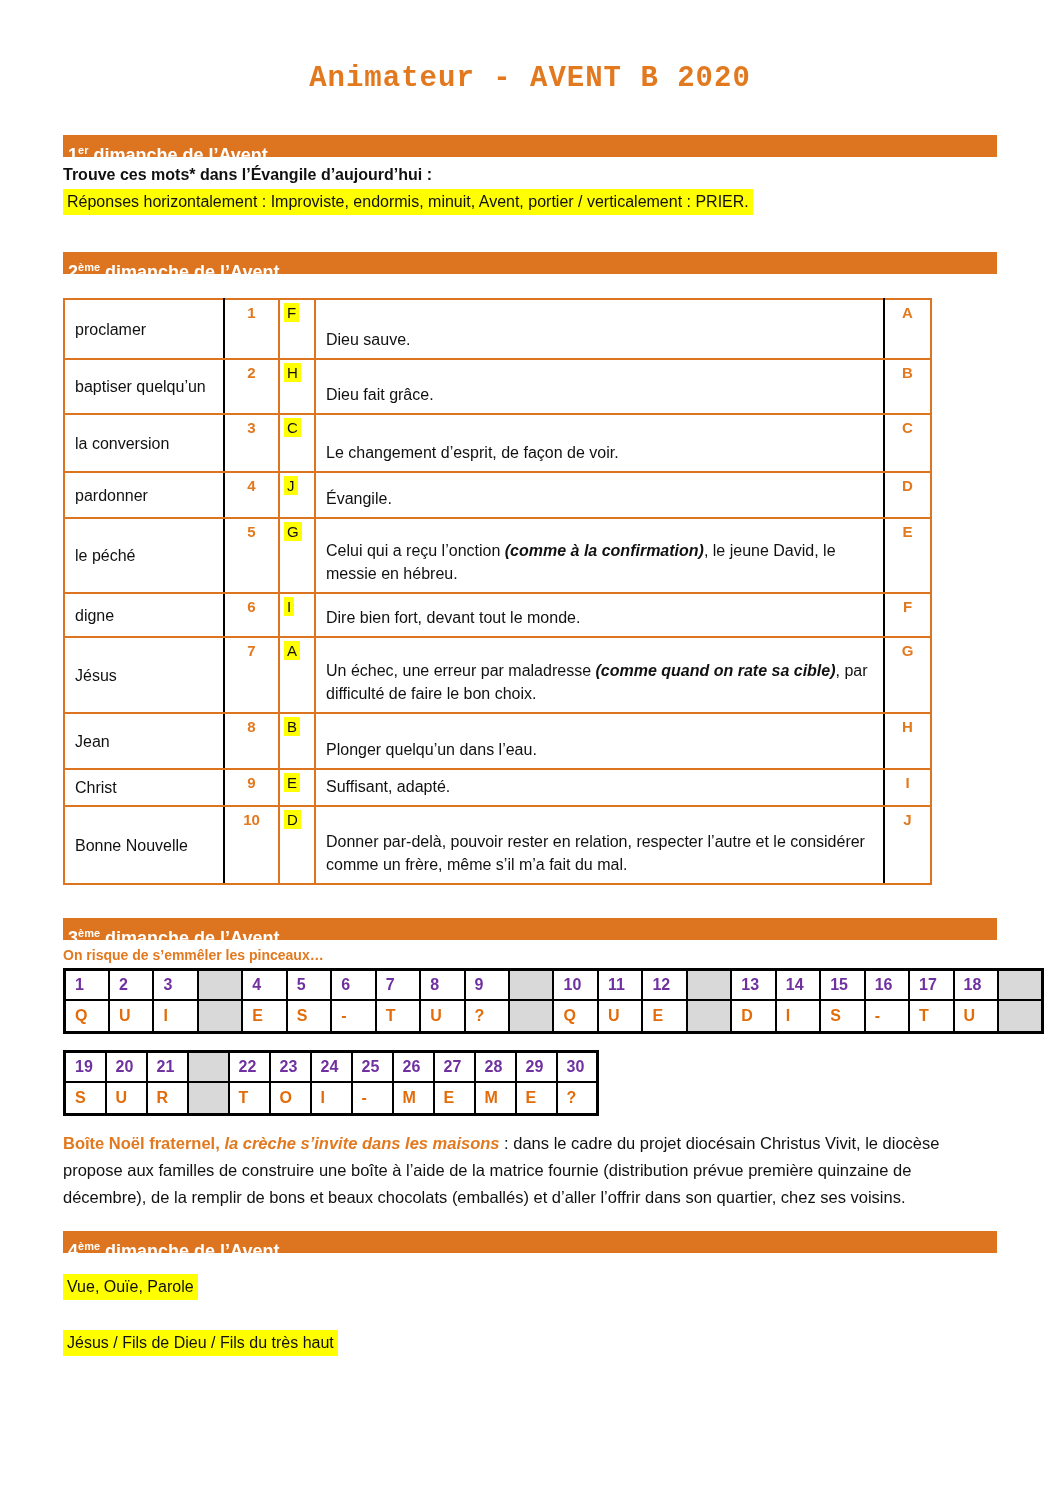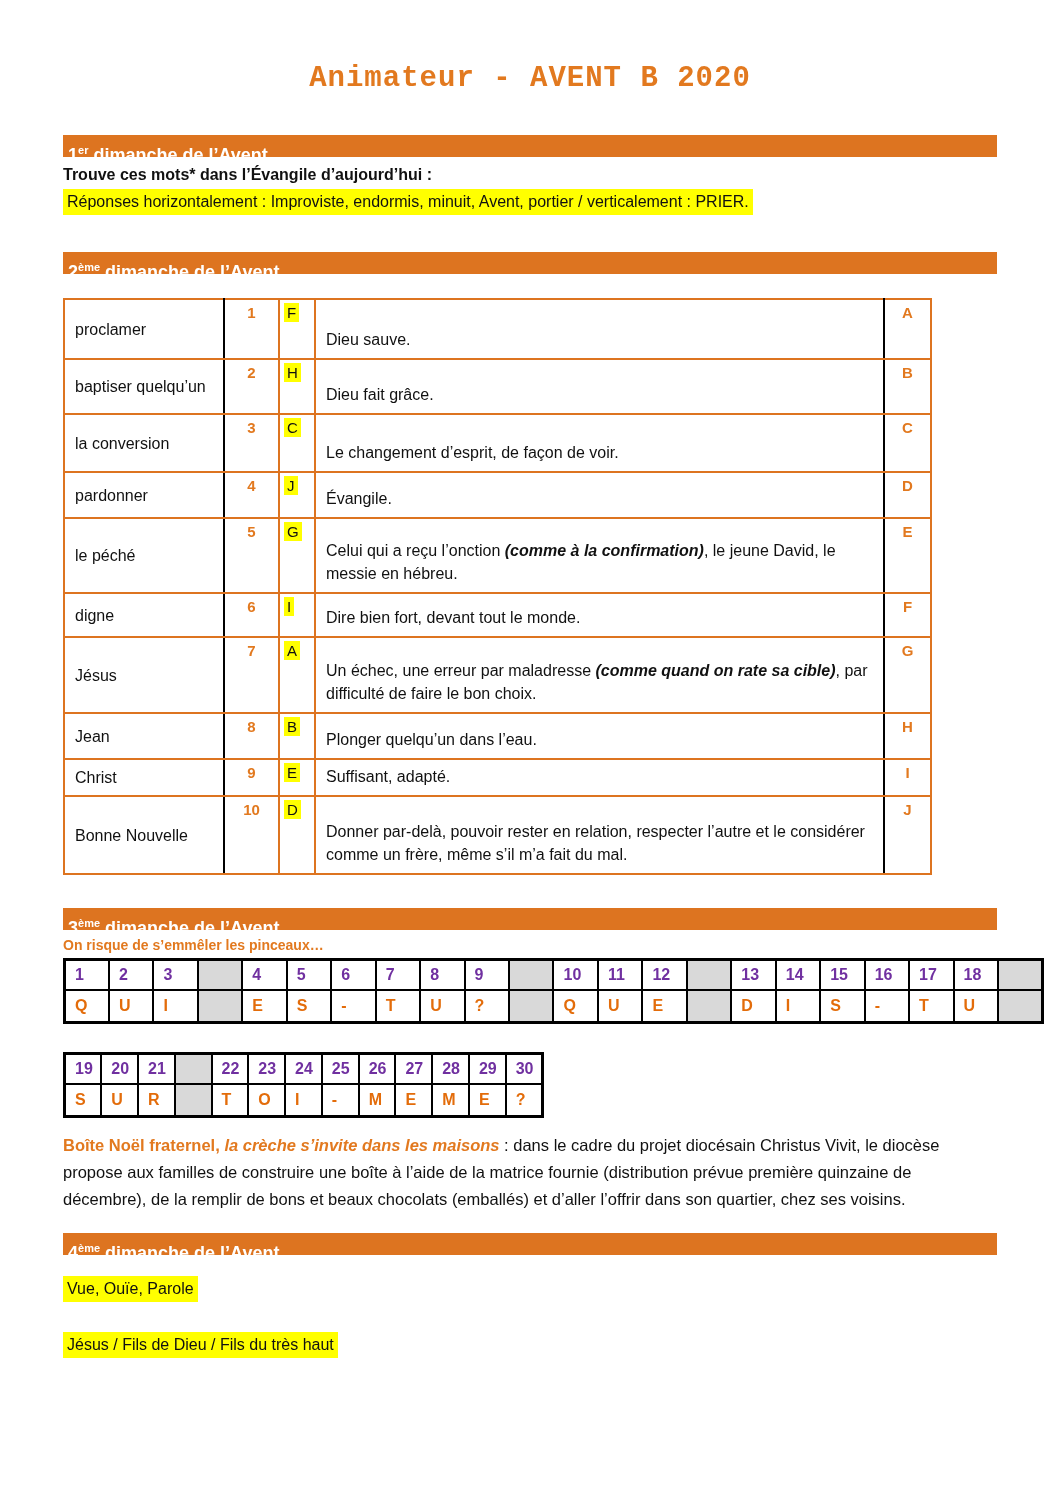--- a/index.html
+++ b/index.html
@@ -63,21 +63,21 @@
   td.c-def .bi{font-weight:bold;font-style:italic;}
   td.c-right{width:47px;vertical-align:top;text-align:center;color:var(--accent-orange);
              font-weight:bold;font-size:15px;padding-top:4px;}
 
   .subtitle{margin-top:3px;font-size:14px;font-weight:bold;color:var(--accent-orange);line-height:24px;}
 
   
   table.grid{border-collapse:collapse;table-layout:fixed;border:3px solid #000;}
   table.grid td{border:2px solid #000;padding:0 0 0 9px;font-weight:bold;font-size:16px;overflow:hidden;}
   #grid1{margin-top:1px;width:981px;}
-  #grid2{margin-top:28px;width:481px;}
+  #grid2{margin-top:16px;width:536px;}
   tr.g-num-row td{height:30px;color:var(--purple);}
   tr.g-letter-row td{height:33px;color:var(--letter-orange);}
   td.g-gray{background:var(--gray-cell);}
 
   .boite-paragraph{
     margin:14px 0 0 0;font-size:16.5px;line-height:27px;color:#111;
   }
   .seg-orange{color:var(--accent-orange);font-weight:bold;}
   .seg-orange-italic{color:var(--accent-orange);font-weight:bold;font-style:italic;}
 
@@ -142,21 +142,21 @@
           <td class="c-def">Dire bien fort, devant tout le monde.</td>
           <td class="c-right">F</td>
         </tr>
         <tr style="height: 76px;">
           <td class="c-word">Jésus</td>
           <td class="c-num">7</td>
           <td class="c-letter"><span class="hl">A</span></td>
           <td class="c-def">Un échec, une erreur par maladresse <span class="bi">(comme quand on rate sa cible)</span>, par difficulté de faire le bon choix.</td>
           <td class="c-right">G</td>
         </tr>
-        <tr style="height: 46px;">
+        <tr style="height: 56px;">
           <td class="c-word">Jean</td>
           <td class="c-num">8</td>
           <td class="c-letter"><span class="hl">B</span></td>
           <td class="c-def">Plonger quelqu’un dans l’eau.</td>
           <td class="c-right">H</td>
         </tr>
         <tr style="height: 37px;">
           <td class="c-word">Christ</td>
           <td class="c-num">9</td>
           <td class="c-letter"><span class="hl">E</span></td>

